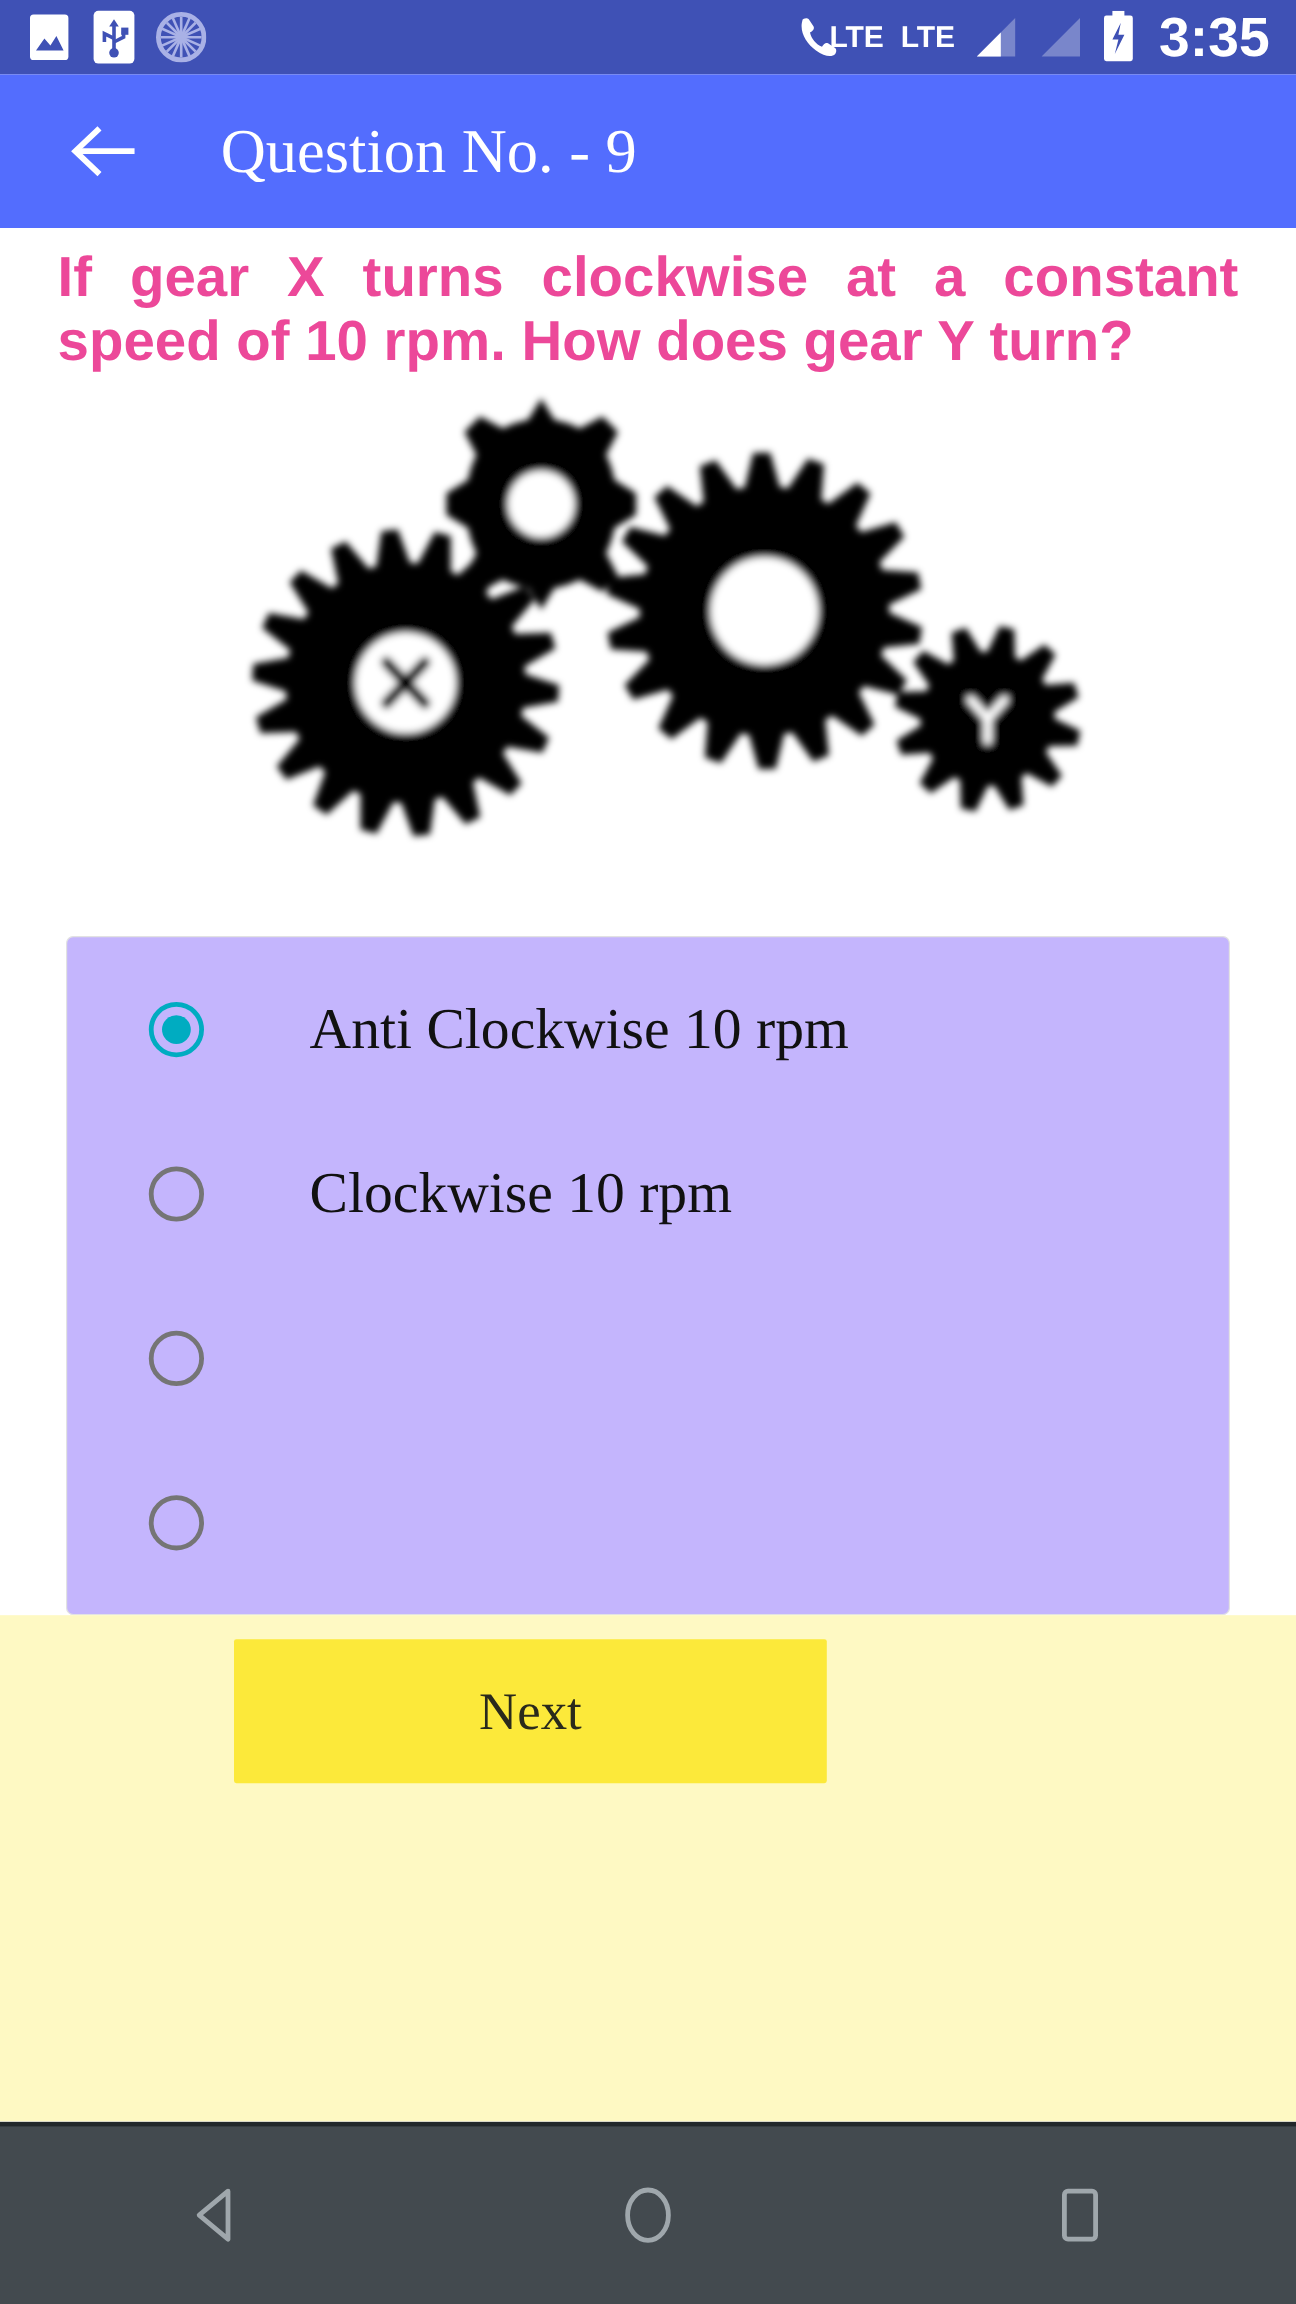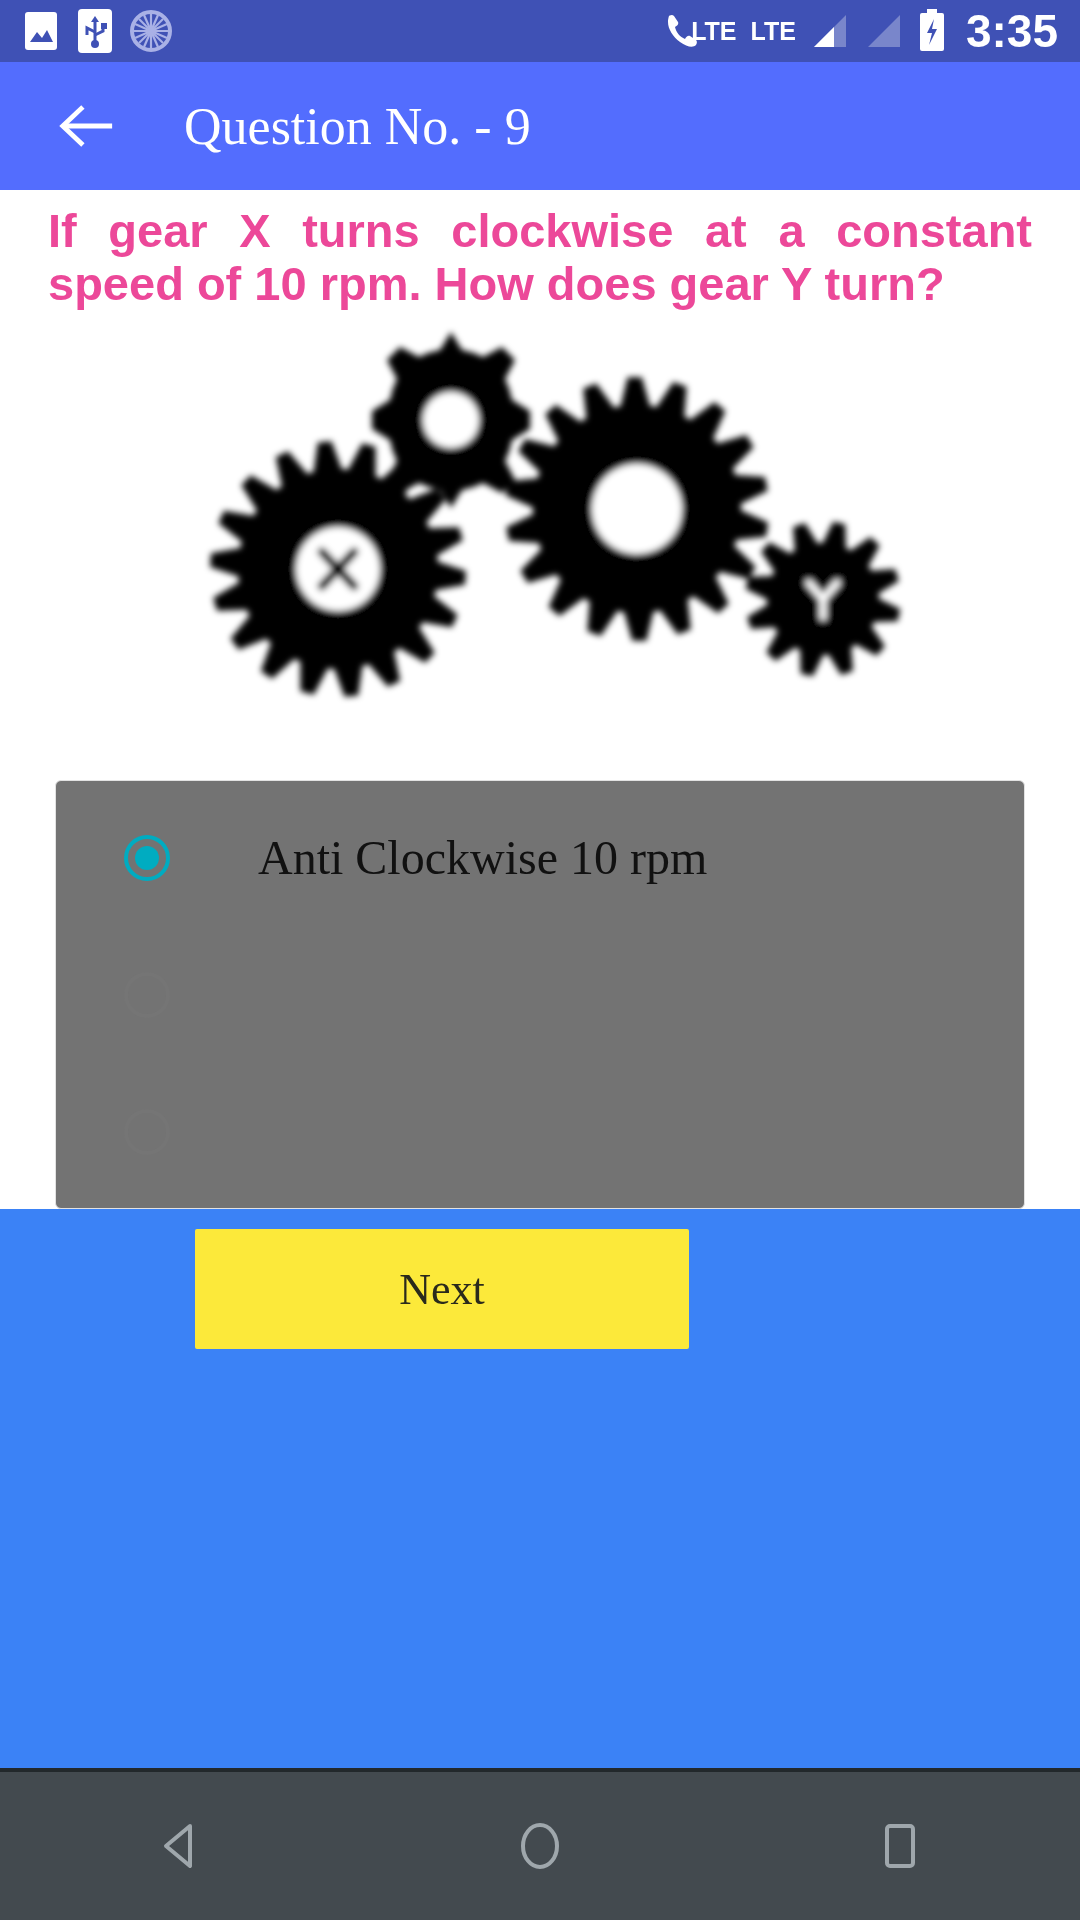--- a/index.html
+++ b/index.html
@@ -82,21 +82,21 @@
     flex:0 0 auto;
     padding:4px 48px 0 48px;
     height:452px;
     display:flex; align-items:flex-start; justify-content:center;
   }
   .figure-wrap svg { display:block; }
 
   
   .options-card {
     margin:18px 55px 0 55px;
-    background:#737373;
+    background:#c4b5fd;
     border:1px solid #E2E2E2;
     border-radius:6px;
     flex:0 0 auto;
     padding:8px 0 8px 0;
   }
   .option-row {
     display:flex;
     align-items:center;
     height:137px;
     padding-left:68px;
@@ -121,21 +121,21 @@
     font-family:"Liberation Serif", serif;
     font-size:48px;
     color:#111111;
     white-space:nowrap;
   }
 
   
   .next-zone {
     flex:1 1 auto;
     position:relative;
-    background:#3b82f6;
+    background:#fef9c3;
   }
   .next-button {
     position:absolute;
     left:195px;
     top:20px;
     width:494px;
     height:120px;
     background:#FCE93A;
     border:none;
     border-radius:2px;
@@ -298,20 +298,24 @@
 
     <div class="options-card">
 
       <div class="option-row">
         <span class="radio checked">
             <span class="dot"></span>
           </span>
         <span class="option-label">Anti Clockwise 10 rpm</span>
       </div>
 
+      <div class="option-row">
+        <span class="radio"></span>
+        <span class="option-label">Clockwise 10 rpm</span>
+      </div>
 
       <div class="option-row">
         <span class="radio"></span>
       </div>
 
       <div class="option-row">
         <span class="radio"></span>
       </div>
 
     </div>

